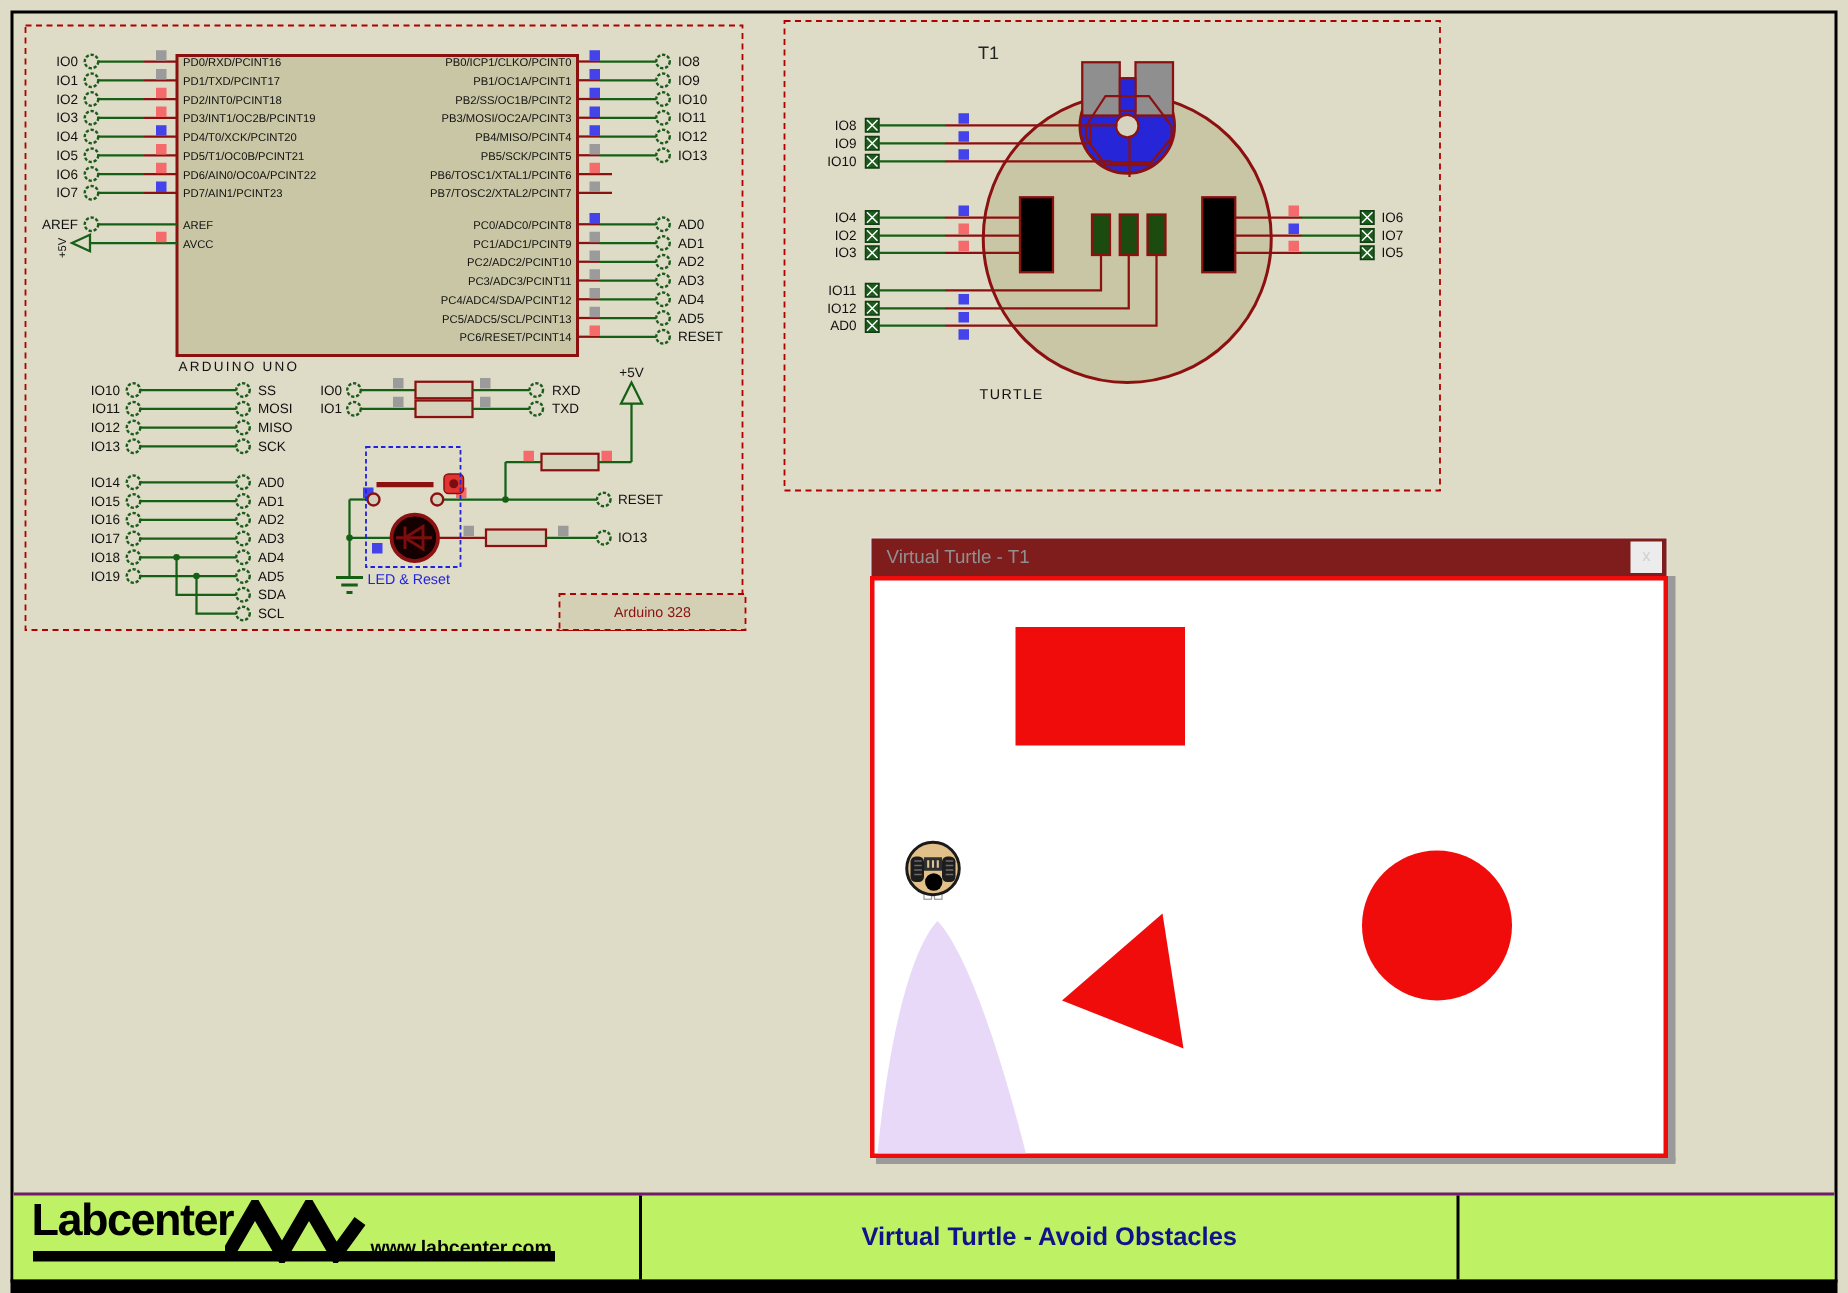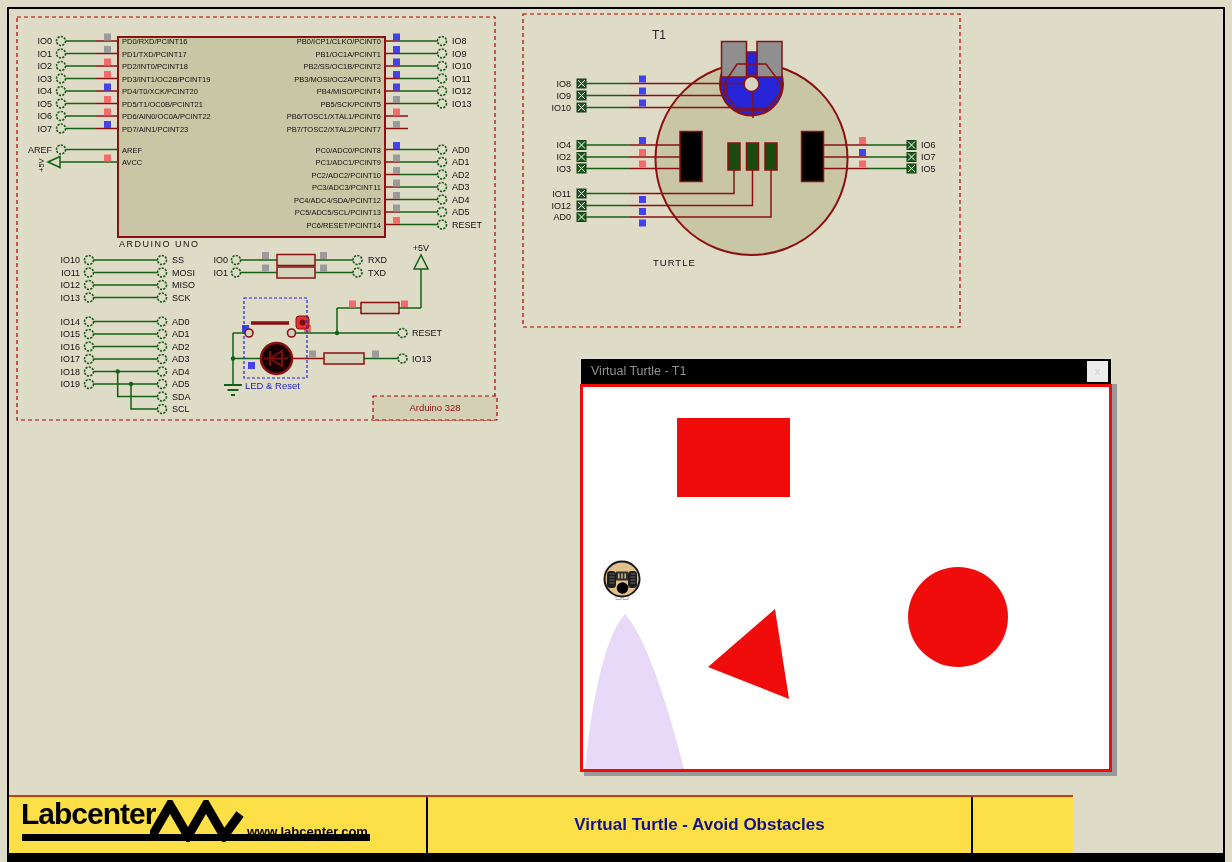--- a/index.html
+++ b/index.html
@@ -13,29 +13,29 @@
   .wG{stroke:#156015;stroke-width:1.5;fill:none;}
   .wR{stroke:#8b1111;stroke-width:1.5;fill:none;}
   .term{fill:none;stroke:#1d5c1d;stroke-width:1.6;stroke-dasharray:2.2,1.2;}
   .iG{fill:#9b9b9b;}.iR{fill:#f56a6a;}.iB{fill:#4343e9;}
   .res{fill:#d6d3bc;stroke:#8b1111;stroke-width:1.5;}
   .dot{fill:#156015;}
   .dash{fill:none;stroke:#b00000;stroke-width:1.2;stroke-dasharray:4,3;}
   .bluedash{fill:none;stroke:#2222dd;stroke-width:1.2;stroke-dasharray:3,2;}
   
   .vt-window{position:absolute;left:580px;top:358px;width:532px;height:414px;z-index:5;}
-  .vt-titlebar{position:relative;height:26px;background:#000000;border:1px solid #e0e0e0;border-bottom:none;box-sizing:border-box;}
+  .vt-titlebar{position:relative;height:26px;background:#7f1d1d;border:1px solid #e0e0e0;border-bottom:none;box-sizing:border-box;}
   .vt-title{position:absolute;left:10px;top:5px;font-size:12.5px;color:#909090;}
   .vt-close{position:absolute;right:3px;top:2px;width:21px;height:21px;background:#ececec;color:#cfcfcf;
             font-size:11px;text-align:center;line-height:21px;cursor:pointer;}
   .vt-canvas{position:absolute;left:0;top:26px;width:526px;height:382px;background:#fff;border:3px solid #f10c0c;}
   .vt-shadow-r{position:absolute;left:532px;top:26px;width:5px;height:390px;background:#9a9a9a;}
   .vt-shadow-b{position:absolute;left:4px;top:414px;width:533px;height:4px;background:#9a9a9a;}
   
-  .banner{position:absolute;left:9px;top:795px;width:1064px;height:56px;border-top:2px solid #c2410c;display:flex;background:#fde047;}
+  .banner{position:absolute;left:9px;top:795px;width:1214px;height:56px;border-top:2px solid #701a75;display:flex;background:#bef264;}
   .cell{position:relative;height:100%;box-sizing:border-box;}
   .c1{width:419px;border-right:2px solid #000;}
   .c2{width:545px;border-right:2px solid #000;display:flex;align-items:center;justify-content:center;}
   .c3{flex:1;}
   .lc-name{position:absolute;left:12px;top:0px;font-size:30px;font-weight:bold;color:#000;letter-spacing:-1px;}
   .lc-stripe{position:absolute;left:13px;top:37px;width:348px;height:7px;background:#000;}
   .lc-zig{position:absolute;left:141px;top:3px;}
   .lc-url{position:absolute;left:238px;top:27px;font-size:13px;font-weight:bold;color:#000;}
   .lc-sub{position:absolute;left:13px;top:60px;font-size:10px;font-weight:normal;letter-spacing:5.5px;color:#000;}
   .c2-title{font-size:17px;font-weight:bold;color:#12128a;}

